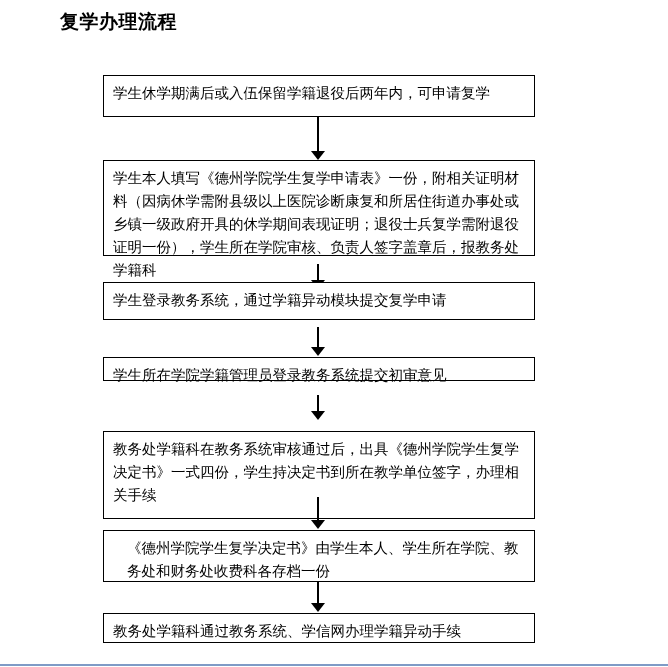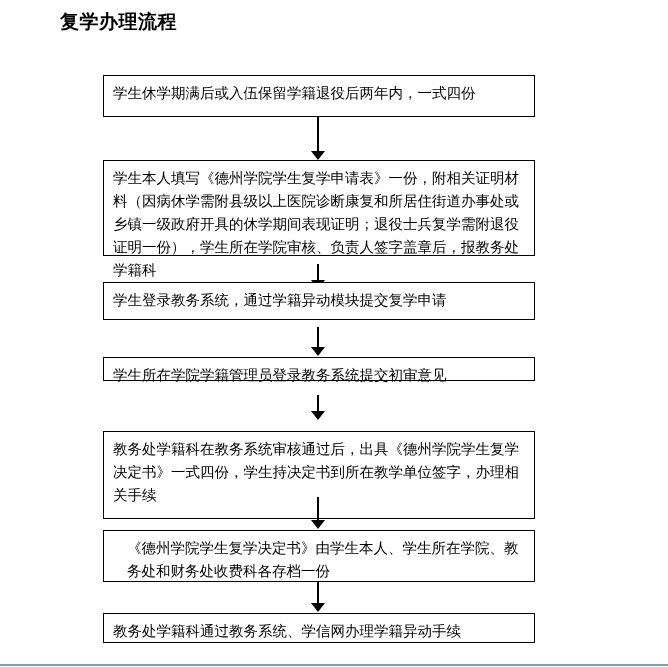--- a/index.html
+++ b/index.html
@@ -103,21 +103,21 @@
   }
 </style>
 </head>
 <body>
 
 <div id="page-title">复学办理流程</div>
 
 <div class="flow-area">
 
   <div class="flow-box box-1">
-    <span class="txt">学生休学期满后或入伍保留学籍退役后两年内，一式四份</span>
+    <span class="txt">学生休学期满后或入伍保留学籍退役后两年内，可申请复学</span>
   </div>
 
   <div class="connector c-1"></div>
   <div class="arrowhead a-1"></div>
 
   <div class="flow-box box-2">
     <span class="txt">学生本人填写《德州学院学生复学申请表》一份，附相关证明材料（因病休学需附县级以上医院诊断康复和所居住街道办事处或乡镇一级政府开具的休学期间表现证明；退役士兵复学需附退役证明一份），学生所在学院审核、负责人签字盖章后，报教务处学籍科</span>
   </div>
 
   <div class="connector c-2"></div>

